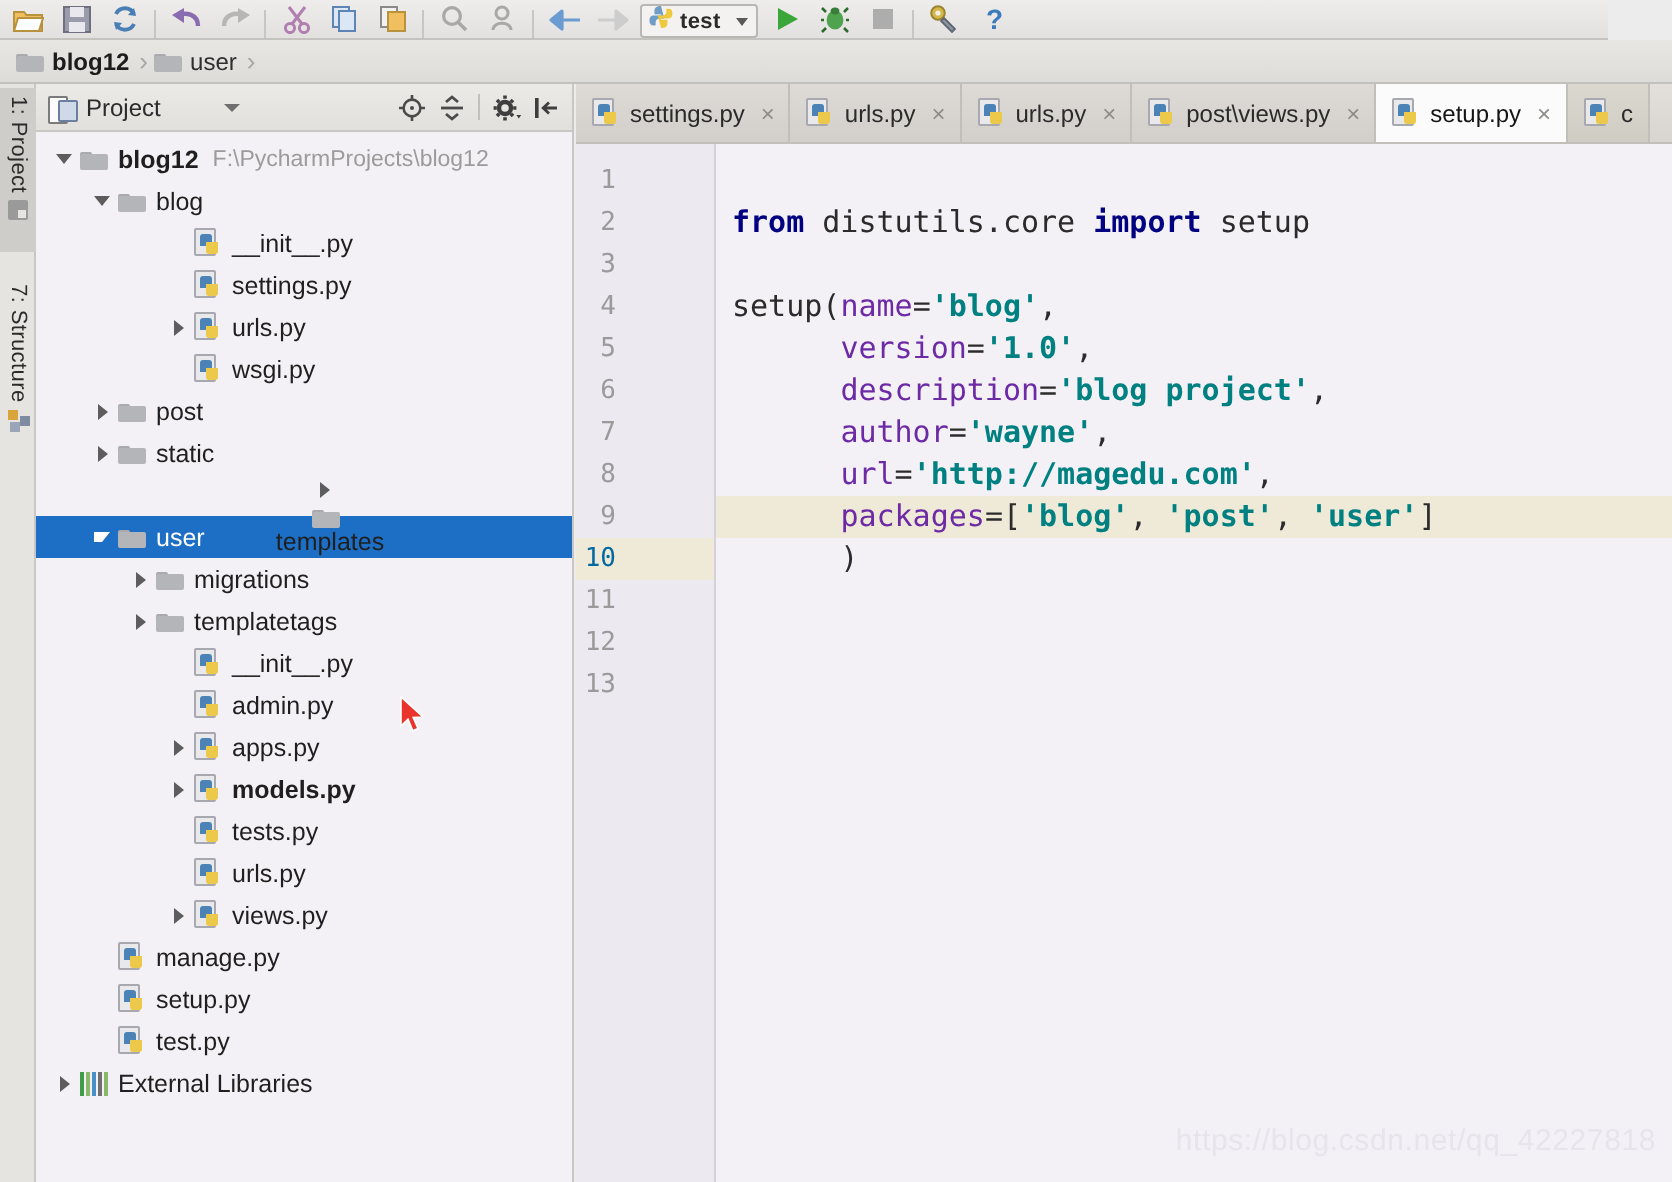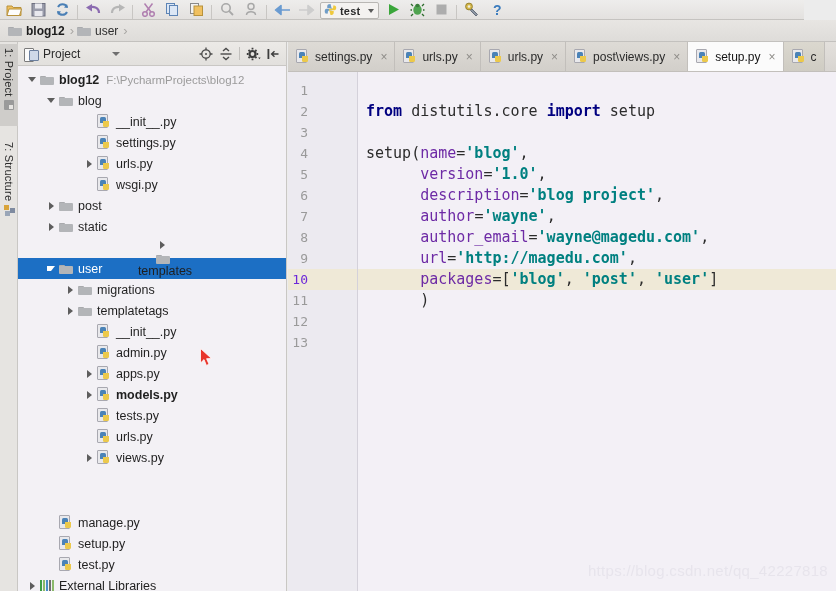--- a/index.html
+++ b/index.html
@@ -199,21 +199,21 @@
 
   .code-wrap { position: relative; height: 519px; background: #f3f0f6; display: flex; }
   .gutter {
     width: 70px; background: #eceaf0; border-right: 1px solid #d4d1da;
     padding-top: 8px; text-align: right;
   }
   .gutter .gl {
     height: 21px; line-height: 21px; font-family: "DejaVu Sans Mono", monospace;
     font-size: 13px; color: #9a9a9a; padding-right: 49px;
   }
-  .gutter .gl.cur { background: #efe9d7; color: #6d28d9; }
+  .gutter .gl.cur { background: #efe9d7; color: #0369a1; }
 
   .codearea {
     flex: 1; padding-top: 8px; position: relative; overflow: hidden;
   }
   .cline {
     height: 21px; line-height: 21px; font-family: "DejaVu Sans Mono", monospace;
     font-size: 15px; white-space: pre; padding-left: 8px; color: #2b2b2b;
   }
   .cline.cur { background: #efe9d7; }
   .kw { color: #000080; font-weight: bold; }
@@ -581,21 +581,21 @@
           <span class="arw-box">
             <span class="arw arw-right"></span>
           </span>
           <span class="ico-py">
             <span class="sheet"></span>
             <span class="pyb"></span>
             <span class="pyy"></span>
           </span>
           <span class="tlabel">views.py</span>
         </div>
-        <div class="trow" style="padding-left: 25px; margin-top: 44px;">
+        <div class="trow" style="padding-left: 25px;">
           <span class="arw-box"></span>
           <span class="ico-py">
             <span class="sheet"></span>
             <span class="pyb"></span>
             <span class="pyy"></span>
           </span>
           <span class="tlabel">manage.py</span>
         </div>
         <div class="trow" style="padding-left: 25px;">
           <span class="arw-box"></span>
@@ -708,21 +708,20 @@
           <div class="gl">13</div>
         </div>
       <div class="codearea" id="codearea">
           <div class="cline">&nbsp;</div>
           <div class="cline"><span class="kw">from</span><span class="plain"> distutils.core </span><span class="kw">import</span><span class="plain"> setup</span></div>
           <div class="cline">&nbsp;</div>
           <div class="cline"><span class="plain">setup(</span><span class="param">name</span><span class="plain">=</span><span class="str">'blog'</span><span class="plain">,</span></div>
           <div class="cline"><span class="plain">      </span><span class="param">version</span><span class="plain">=</span><span class="str">'1.0'</span><span class="plain">,</span></div>
           <div class="cline"><span class="plain">      </span><span class="param">description</span><span class="plain">=</span><span class="str">'blog project'</span><span class="plain">,</span></div>
           <div class="cline"><span class="plain">      </span><span class="param">author</span><span class="plain">=</span><span class="str">'wayne'</span><span class="plain">,</span></div>
-          <div class="cline"><span class="plain">      </span><span class="param">author_email</span><span class="plain">=</span><span class="str">'wayne@magedu.com'</span><span class="plain">,</span></div>
           <div class="cline"><span class="plain">      </span><span class="param">url</span><span class="plain">=</span><span class="str">'http://magedu.com'</span><span class="plain">,</span></div>
           <div class="cline cur"><span class="plain">      </span><span class="param">packages</span><span class="plain">=[</span><span class="str">'blog'</span><span class="plain">, </span><span class="str">'post'</span><span class="plain">, </span><span class="str">'user'</span><span class="plain">]</span></div>
           <div class="cline"><span class="plain">      )</span></div>
           <div class="cline">&nbsp;</div>
           <div class="cline">&nbsp;</div>
         </div>
       <div class="watermark">https://blog.csdn.net/qq_42227818</div>
     </div>
   </div>
 

